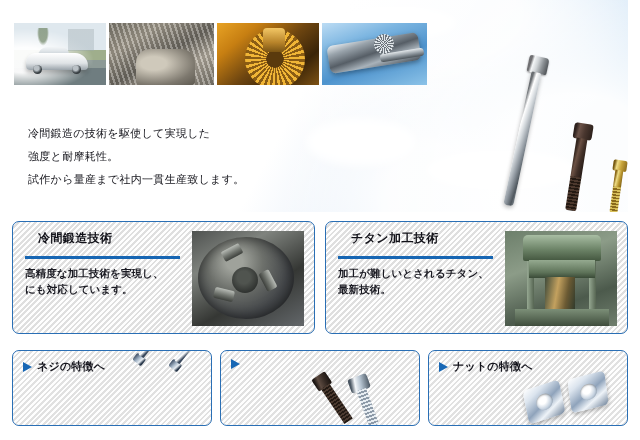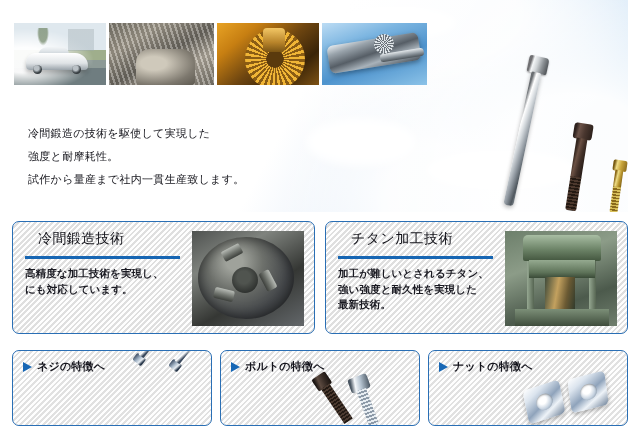--- a/index.html
+++ b/index.html
@@ -256,22 +256,22 @@
     background-image: repeating-linear-gradient(-45deg,
         rgba(255,255,255,0.95) 0 2px,
         rgba(222,222,222,0.95) 2px 4px);
     overflow: hidden;
   }
   .panel-title {
     position: absolute;
     left: 12px;
     top: 8px;
     font-family: "DejaVu Serif", "Liberation Serif", serif;
-    font-size: 14px;
-    font-weight: 400;
+    font-size: 12px;
+    font-weight: 700;
     color: #111118;
     letter-spacing: 0.4px;
     white-space: nowrap;
     padding-left: 13px;
   }
   .panel-rule {
     position: absolute;
     left: 12px;
     top: 34px;
     width: 155px;
@@ -535,21 +535,20 @@
         <div class="chuck-jaw cj3"></div>
         <div class="chuck-hole"></div>
       </div>
     </div>
 
     <div class="panel">
       <div class="panel-title">チタン加工技術</div>
       <div class="panel-rule"></div>
       <div class="panel-body">
         <div>加工が難しいとされるチタン、</div>
-        <div>強い強度と耐久性を実現した</div>
         <div>最新技術。</div>
       </div>
       <div class="panel-photo photo-press">
         <div class="press-col pc1"></div>
         <div class="press-col pc2"></div>
         <div class="press-top"></div>
         <div class="press-mid"></div>
         <div class="press-ram"></div>
         <div class="press-base"></div>
       </div>
@@ -571,21 +570,20 @@
         <span class="screw sc2">
           <span class="h"></span>
           <span class="s"></span>
         </span>
       </span>
     </a>
 
     <a class="link-card" href="#" style="text-decoration:none">
       <span class="link-label">
         <span class="tri"></span>
-        <span>ボルトの特徴へ</span>
       </span>
       <span class="art">
         <span class="b2-dark">
           <span class="h"></span>
           <span class="s"></span>
         </span>
         <span class="b2-light">
           <span class="h"></span>
           <span class="s"></span>
         </span>

